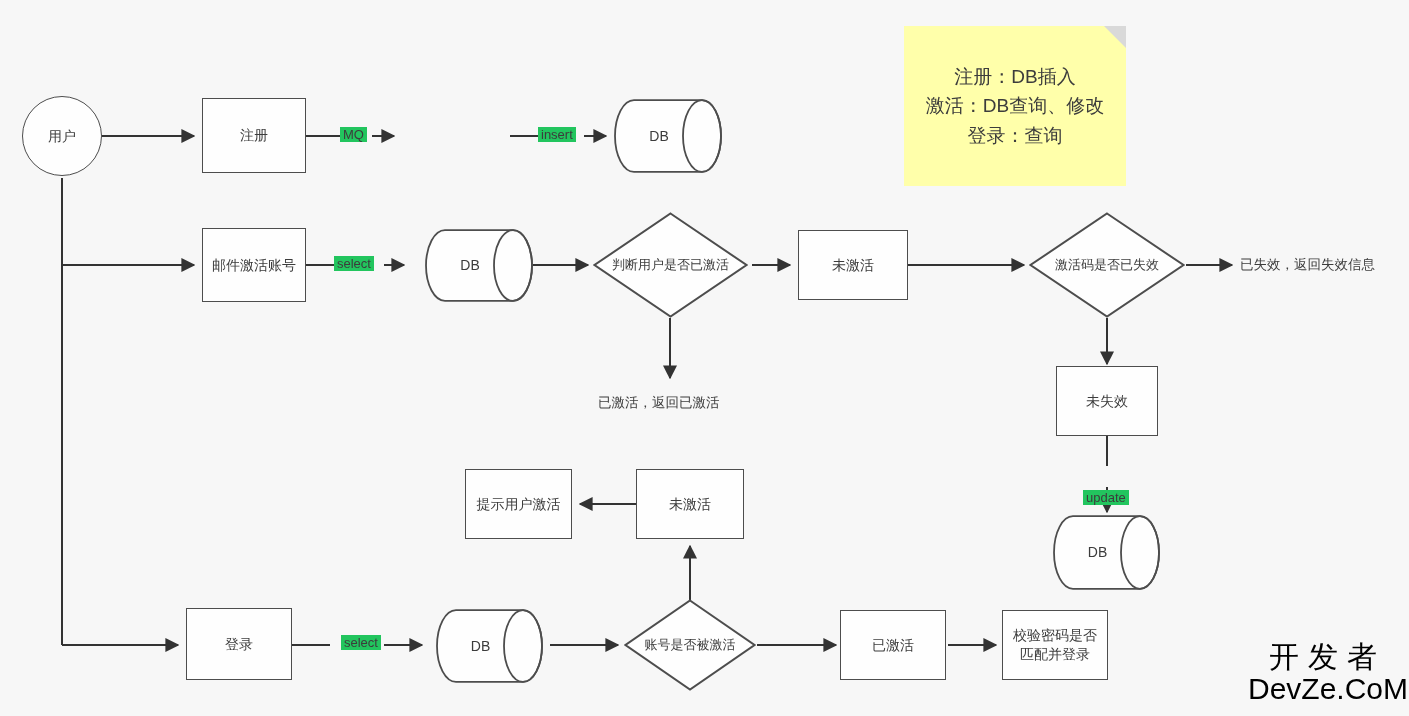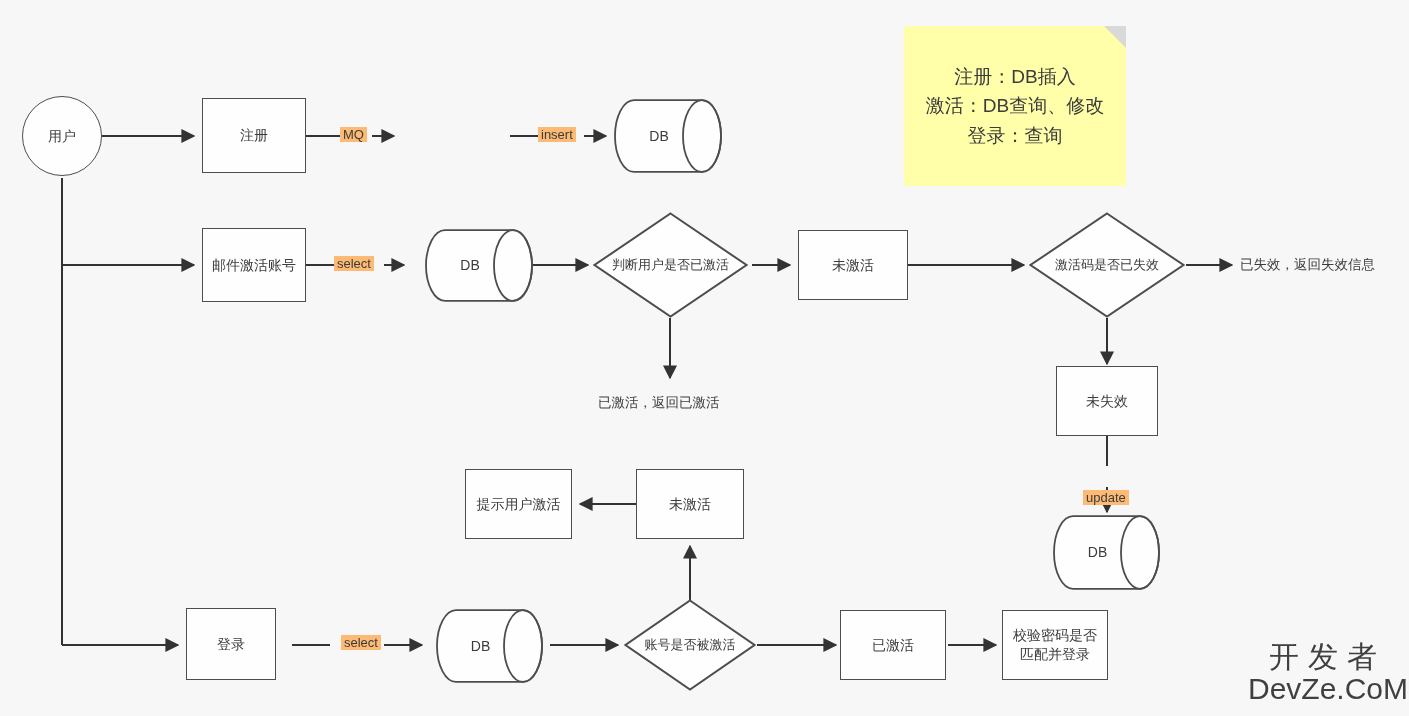--- a/index.html
+++ b/index.html
@@ -98,34 +98,34 @@
     width: 0; height: 0;
     border-left: 22px solid transparent;
     border-top: 22px solid #d9d9d9;
   }
   .sticky .stext { position: relative; z-index: 2; }
   
   .edge-label {
     position: absolute;
     font-size: 13px;
     color: #3c3c3c;
-    background: #fdba74;
+    background: #22c55e;
     padding: 0 3px;
     white-space: nowrap;
   }
   .term-label {
     position: absolute;
     font-size: 13.5px;
     color: #3c3c3c;
     white-space: nowrap;
   }
   
   .watermark {
     position: absolute;
-    color: #404040;
+    color: #000000;
     text-align: center;
     line-height: 1;
     user-select: none;
   }
   .watermark .wm-cn {
     font-size: 30px;
     letter-spacing: 9px;
     display: block;
     padding-left: 9px;
   }
@@ -256,21 +256,21 @@
   </div>
 
   <div class="node box" style="left:465px; top:469px; width:107px; height:70px;">
     <span>提示用户激活</span>
   </div>
 
   <div class="node box" style="left:636px; top:469px; width:108px; height:70px;">
     <span>未激活</span>
   </div>
 
-  <div class="node box" style="left:186px; top:608px; width:90px; height:72px;">
+  <div class="node box" style="left:186px; top:608px; width:106px; height:72px;">
     <span>登录</span>
   </div>
 
   <div class="node cylinder" style="left:436px; top:609px; width:107px; height:74px;">
     <svg class="cshape" viewBox="0 0 107 74" preserveAspectRatio="none">
       <path d="M 20 1.2 L 87 1.2 A 19 35.8 0 0 1 87 72.8 L 20 72.8 A 19 35.8 0 0 1 20 1.2 Z" fill="#fefefe" stroke="#4d4d4d" stroke-width="1.8"></path>
       <ellipse cx="87" cy="37" rx="19" ry="35.8" fill="none" stroke="#4d4d4d" stroke-width="1.8"></ellipse>
     </svg>
     <span class="clabel">DB</span>
   </div>

